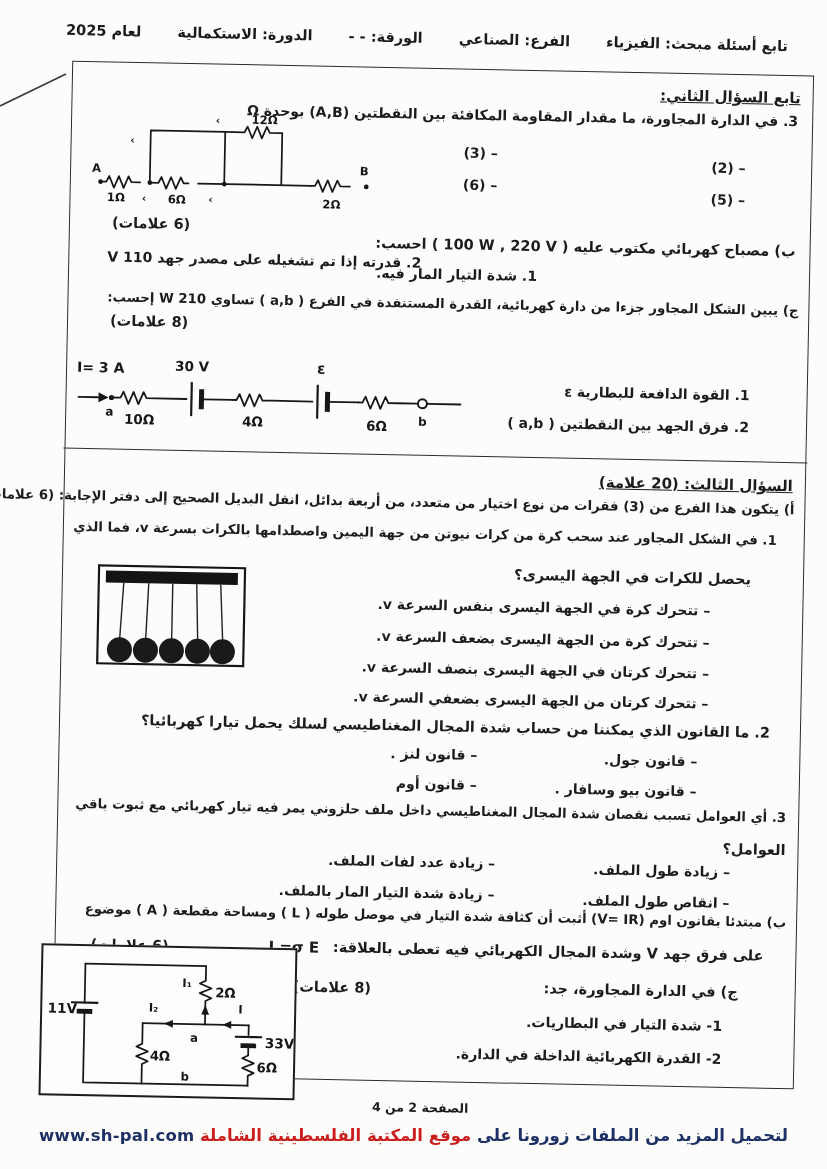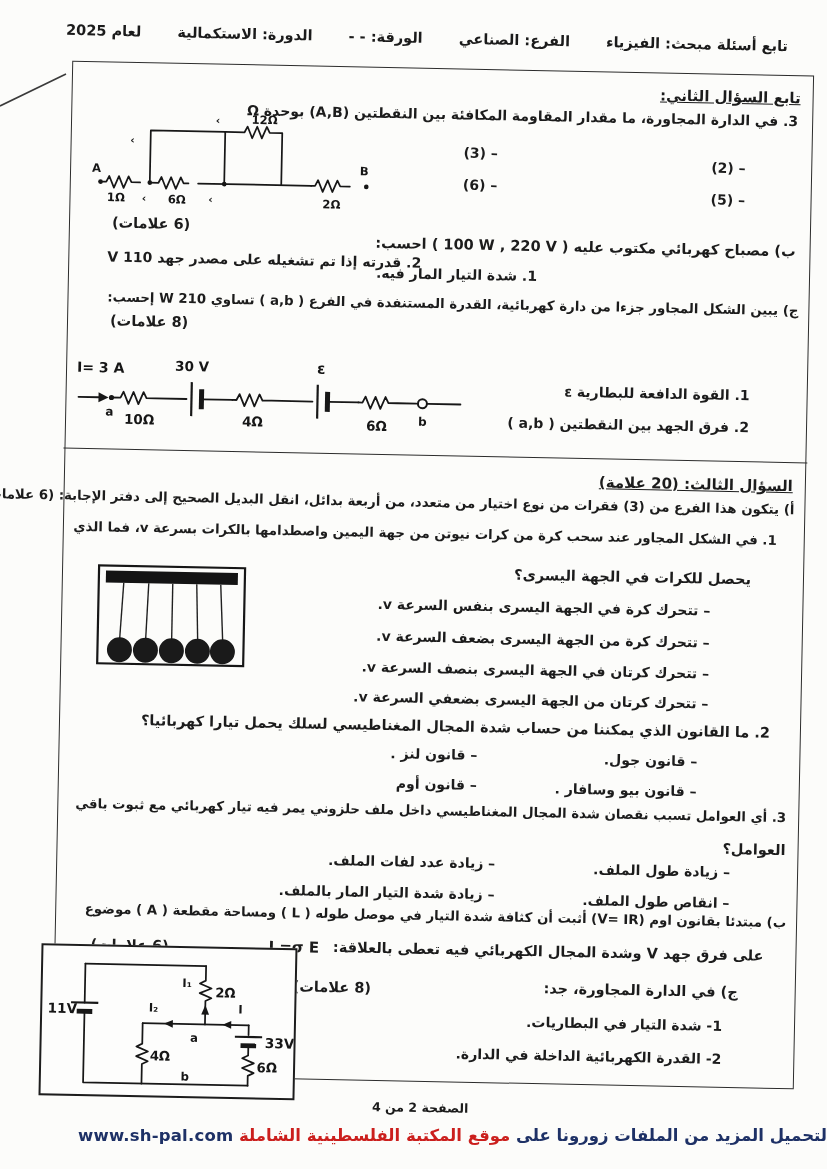--- a/index.html
+++ b/index.html
@@ -27,21 +27,21 @@
   svg{direction:ltr;}
   svg text{font-family:"DejaVu Sans",sans-serif;fill:#161616;}
   .wire{stroke:#171717;stroke-width:1.8;fill:none;stroke-linecap:round;stroke-linejoin:round;}
   .plate-long{stroke:#171717;stroke-width:2.2;}
   .plate-short{stroke:#171717;stroke-width:5;}
   .clb{font-size:13.5px;font-weight:700;}
   .cls{font-size:12px;font-weight:700;}
   .tick{font-size:11px;font-weight:700;}
   .c3frame{position:absolute;background:#fdfdfc;border:2px solid #1d1d1d;}
   .page-number{position:absolute;left:372px;top:1100px;font-size:12.5px;font-weight:700;transform:rotate(1deg);}
-  .promo{position:absolute;left:0;top:1126px;width:100%;text-align:right;direction:rtl;
+  .promo{position:absolute;left:0;top:1126px;width:100%;text-align:center;direction:rtl;
     font-size:16.5px;font-weight:700;letter-spacing:.2px;}
   .promo .navy{color:#1e3166;}
   .promo .red{color:#cb1f1d;}
   .artifact{position:absolute;left:0;top:66px;width:70px;height:46px;}
 </style>
 </head>
 <body>
 
 <div class="page">
 

